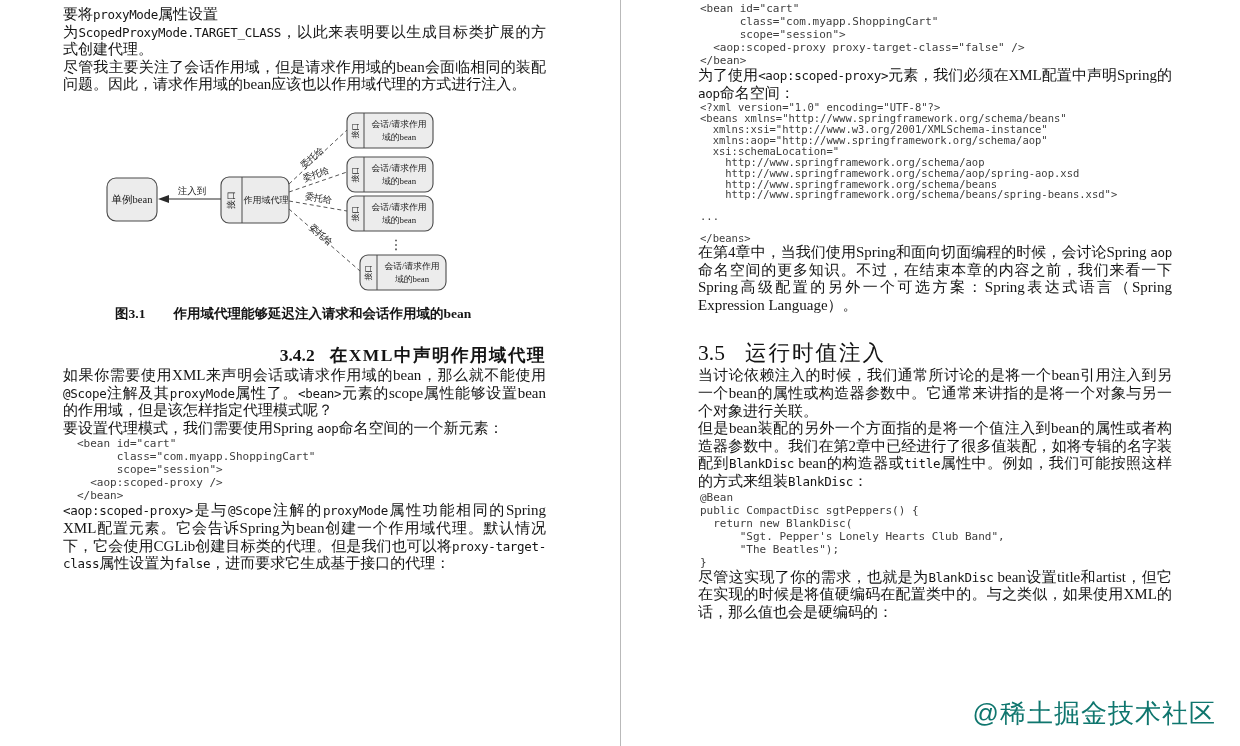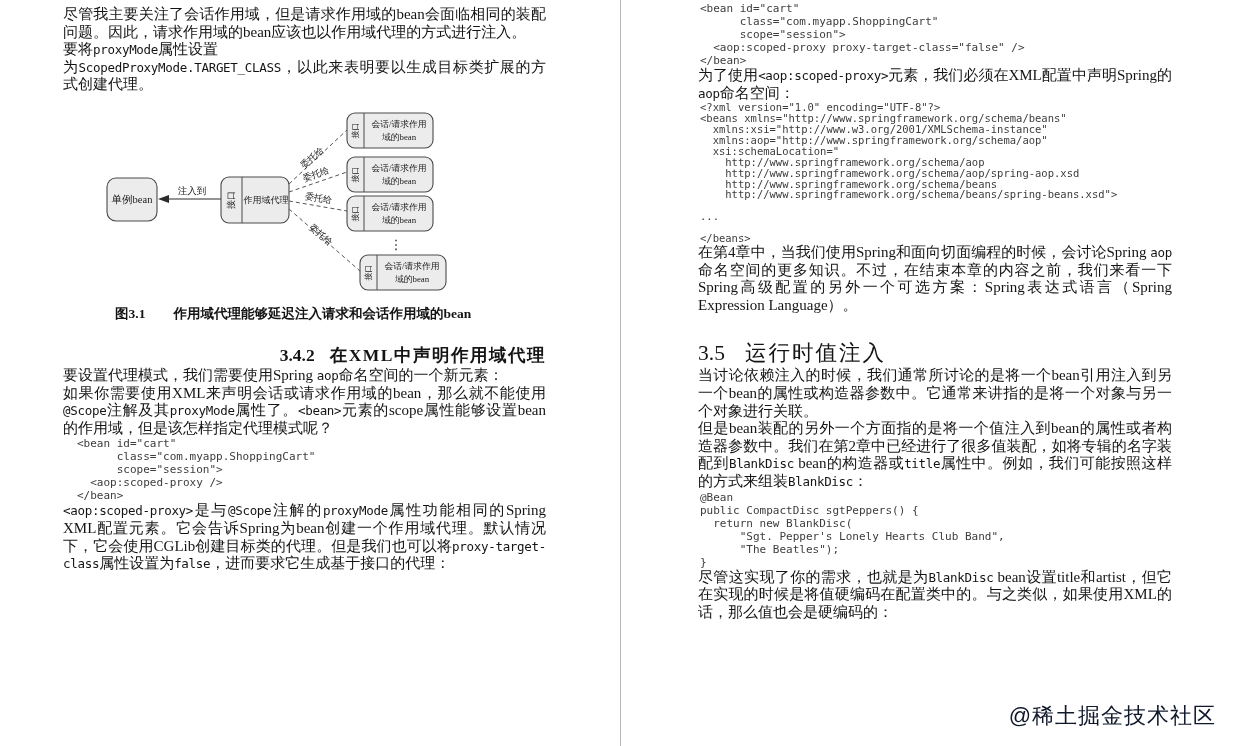--- a/index.html
+++ b/index.html
@@ -51,36 +51,36 @@
   .figure-wrap{margin:14px 0 0 2px;}
   .fig-caption{
     font-size:13.5px;font-weight:bold;margin:3px 0 0 50px;
   }
   .fig-caption .cap-label{margin-right:28px;}
 
   svg text{font-family:"Liberation Serif","DejaVu Serif",serif;fill:#1a1a1a;}
 
   .watermark{
     position:absolute;right:24px;bottom:15px;
-    font-size:22px;color:#0f172a;
+    font-size:26px;color:#0f766e;
     font-family:"Liberation Sans","DejaVu Sans",sans-serif;
     letter-spacing:1px;
   }  .mt12{margin-top:12px;} .mt14{margin-top:14px;}
   .mt16{margin-top:16px;}.mt18{margin-top:18px;} .mt20{margin-top:20px;}
   .mt22{margin-top:22px;}.mt24{margin-top:24px;}
 </style>
 </head>
 <body>
 
 <div class="page">
   <div class="divider"></div>
 
   <div class="col col-left">
+    <p class="body"><span>要将</span><span class="code-inline">proxyMode</span><span>属性设置</span><br><span>为</span><span class="code-inline">ScopedProxyMode.TARGET_CLASS</span><span>，以此来表明要以生成目标类扩展的方式创建代理。</span></p>
     <p class="body mt20"><span>尽管我主要关注了会话作用域，但是请求作用域的bean会面临相同的装配问题。因此，请求作用域的bean应该也以作用域代理的方式进行注入。</span></p>
-    <p class="body"><span>要将</span><span class="code-inline">proxyMode</span><span>属性设置</span><br><span>为</span><span class="code-inline">ScopedProxyMode.TARGET_CLASS</span><span>，以此来表明要以生成目标类扩展的方式创建代理。</span></p>
 
     <div class="figure-wrap">
       <svg width="410" height="190" viewBox="0 0 360 190">
 
         <rect x="17" y="70" width="50" height="43" rx="9" fill="#ececec" stroke="#4a4a4a" stroke-width="1.1"></rect>
         <text x="42" y="95" font-size="10.5" text-anchor="middle">单例bean</text>
 
         <line x1="131" y1="91" x2="78" y2="91" stroke="#2a2a2a" stroke-width="1.2"></line>
         <polygon points="68,91 79,87 79,95" fill="#2a2a2a"></polygon>
         <text x="102" y="86" font-size="9.5" text-anchor="middle">注入到</text>
@@ -136,22 +136,22 @@
       </svg>
       <div class="fig-caption">
         <span class="cap-label">图3.1</span><span>作用域代理能够延迟注入请求和会话作用域的bean</span>
       </div>
     </div>
 
     <h3 class="h-sub mt20">
       <span class="h-num">3.4.2</span><span class="h-title">在XML中声明作用域代理</span>
     </h3>
 
+    <p class="body mt16"><span>如果你需要使用XML来声明会话或请求作用域的bean，那么就不能使用</span><span class="code-inline">@Scope</span><span>注解及其</span><span class="code-inline">proxyMode</span><span>属性了。</span><span class="code-inline">&lt;bean&gt;</span><span>元素的scope属性能够设置bean的作用域，但是该怎样指定代理模式呢？</span></p>
     <p class="body mt20"><span>要设置代理模式，我们需要使用Spring </span><span class="code-inline">aop</span><span>命名空间的一个新元素：</span></p>
-    <p class="body mt16"><span>如果你需要使用XML来声明会话或请求作用域的bean，那么就不能使用</span><span class="code-inline">@Scope</span><span>注解及其</span><span class="code-inline">proxyMode</span><span>属性了。</span><span class="code-inline">&lt;bean&gt;</span><span>元素的scope属性能够设置bean的作用域，但是该怎样指定代理模式呢？</span></p>
     <pre class="code mt20">&lt;bean id="cart"
       class="com.myapp.ShoppingCart"
       scope="session"&gt;
   &lt;aop:scoped-proxy /&gt;
 &lt;/bean&gt;</pre>
     <p class="body mt14"><span class="code-inline">&lt;aop:scoped-proxy&gt;</span><span>是与</span><span class="code-inline">@Scope</span><span>注解的</span><span class="code-inline">proxyMode</span><span>属性功能相同的Spring XML配置元素。它会告诉Spring为bean创建一个作用域代理。默认情况下，它会使用CGLib创建目标类的代理。但是我们也可以将</span><span class="code-inline">proxy-target-class</span><span>属性设置为</span><span class="code-inline">false</span><span>，进而要求它生成基于接口的代理：</span></p>
   </div>
 
   <div class="col col-right">
     <pre class="code">&lt;bean id="cart"

